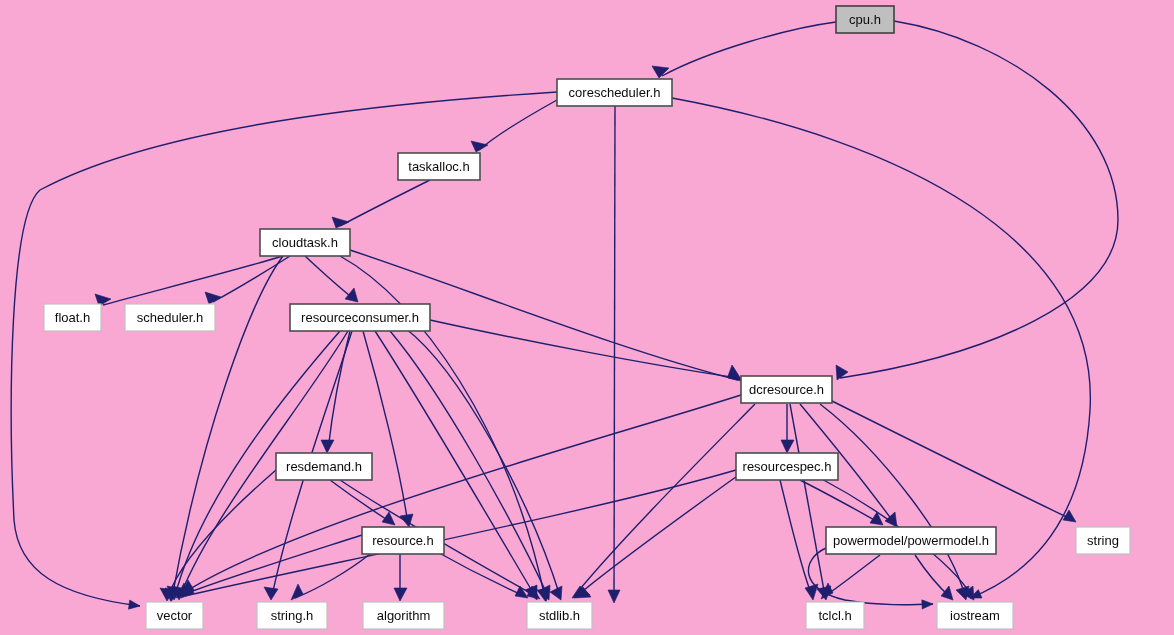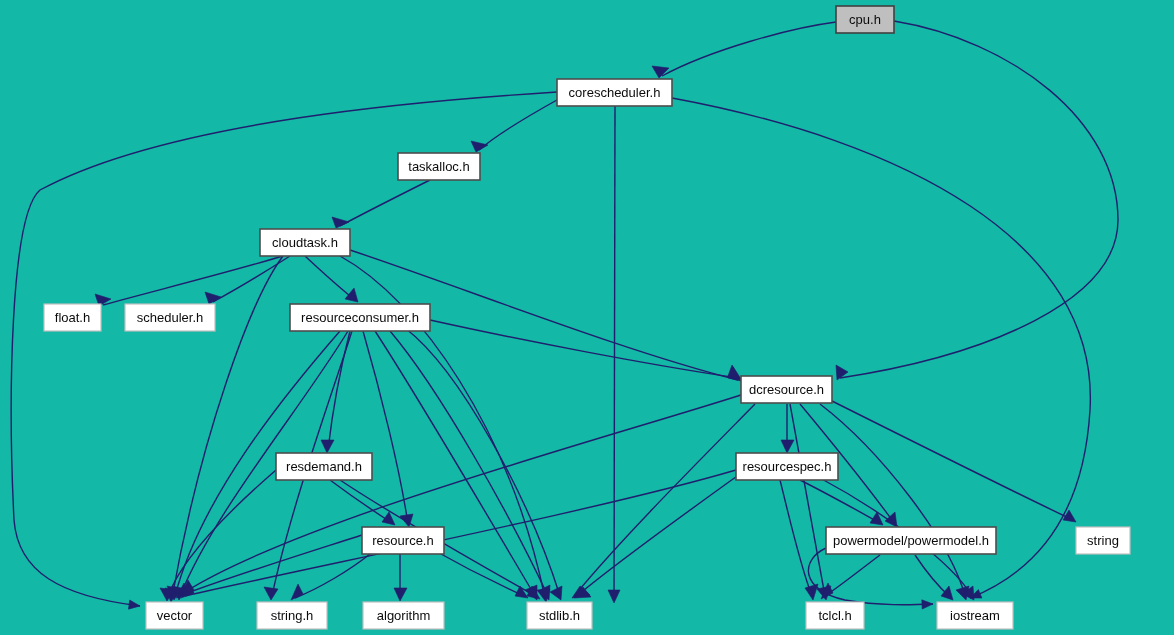--- a/index.html
+++ b/index.html
@@ -7,21 +7,21 @@
     padding: 0;
     background: #ffffff;
   }
   body {
     font-family: "Liberation Sans", sans-serif;
   }
   #graph-canvas {
     position: relative;
     width: 1174px;
     height: 635px;
-    background: #14b8a6;
+    background: #f9a8d4;
     overflow: hidden;
   }
   svg#dep-svg {
     position: absolute;
     top: 0;
     left: 0;
     width: 1174px;
     height: 635px;
   }
   .edge-path {

